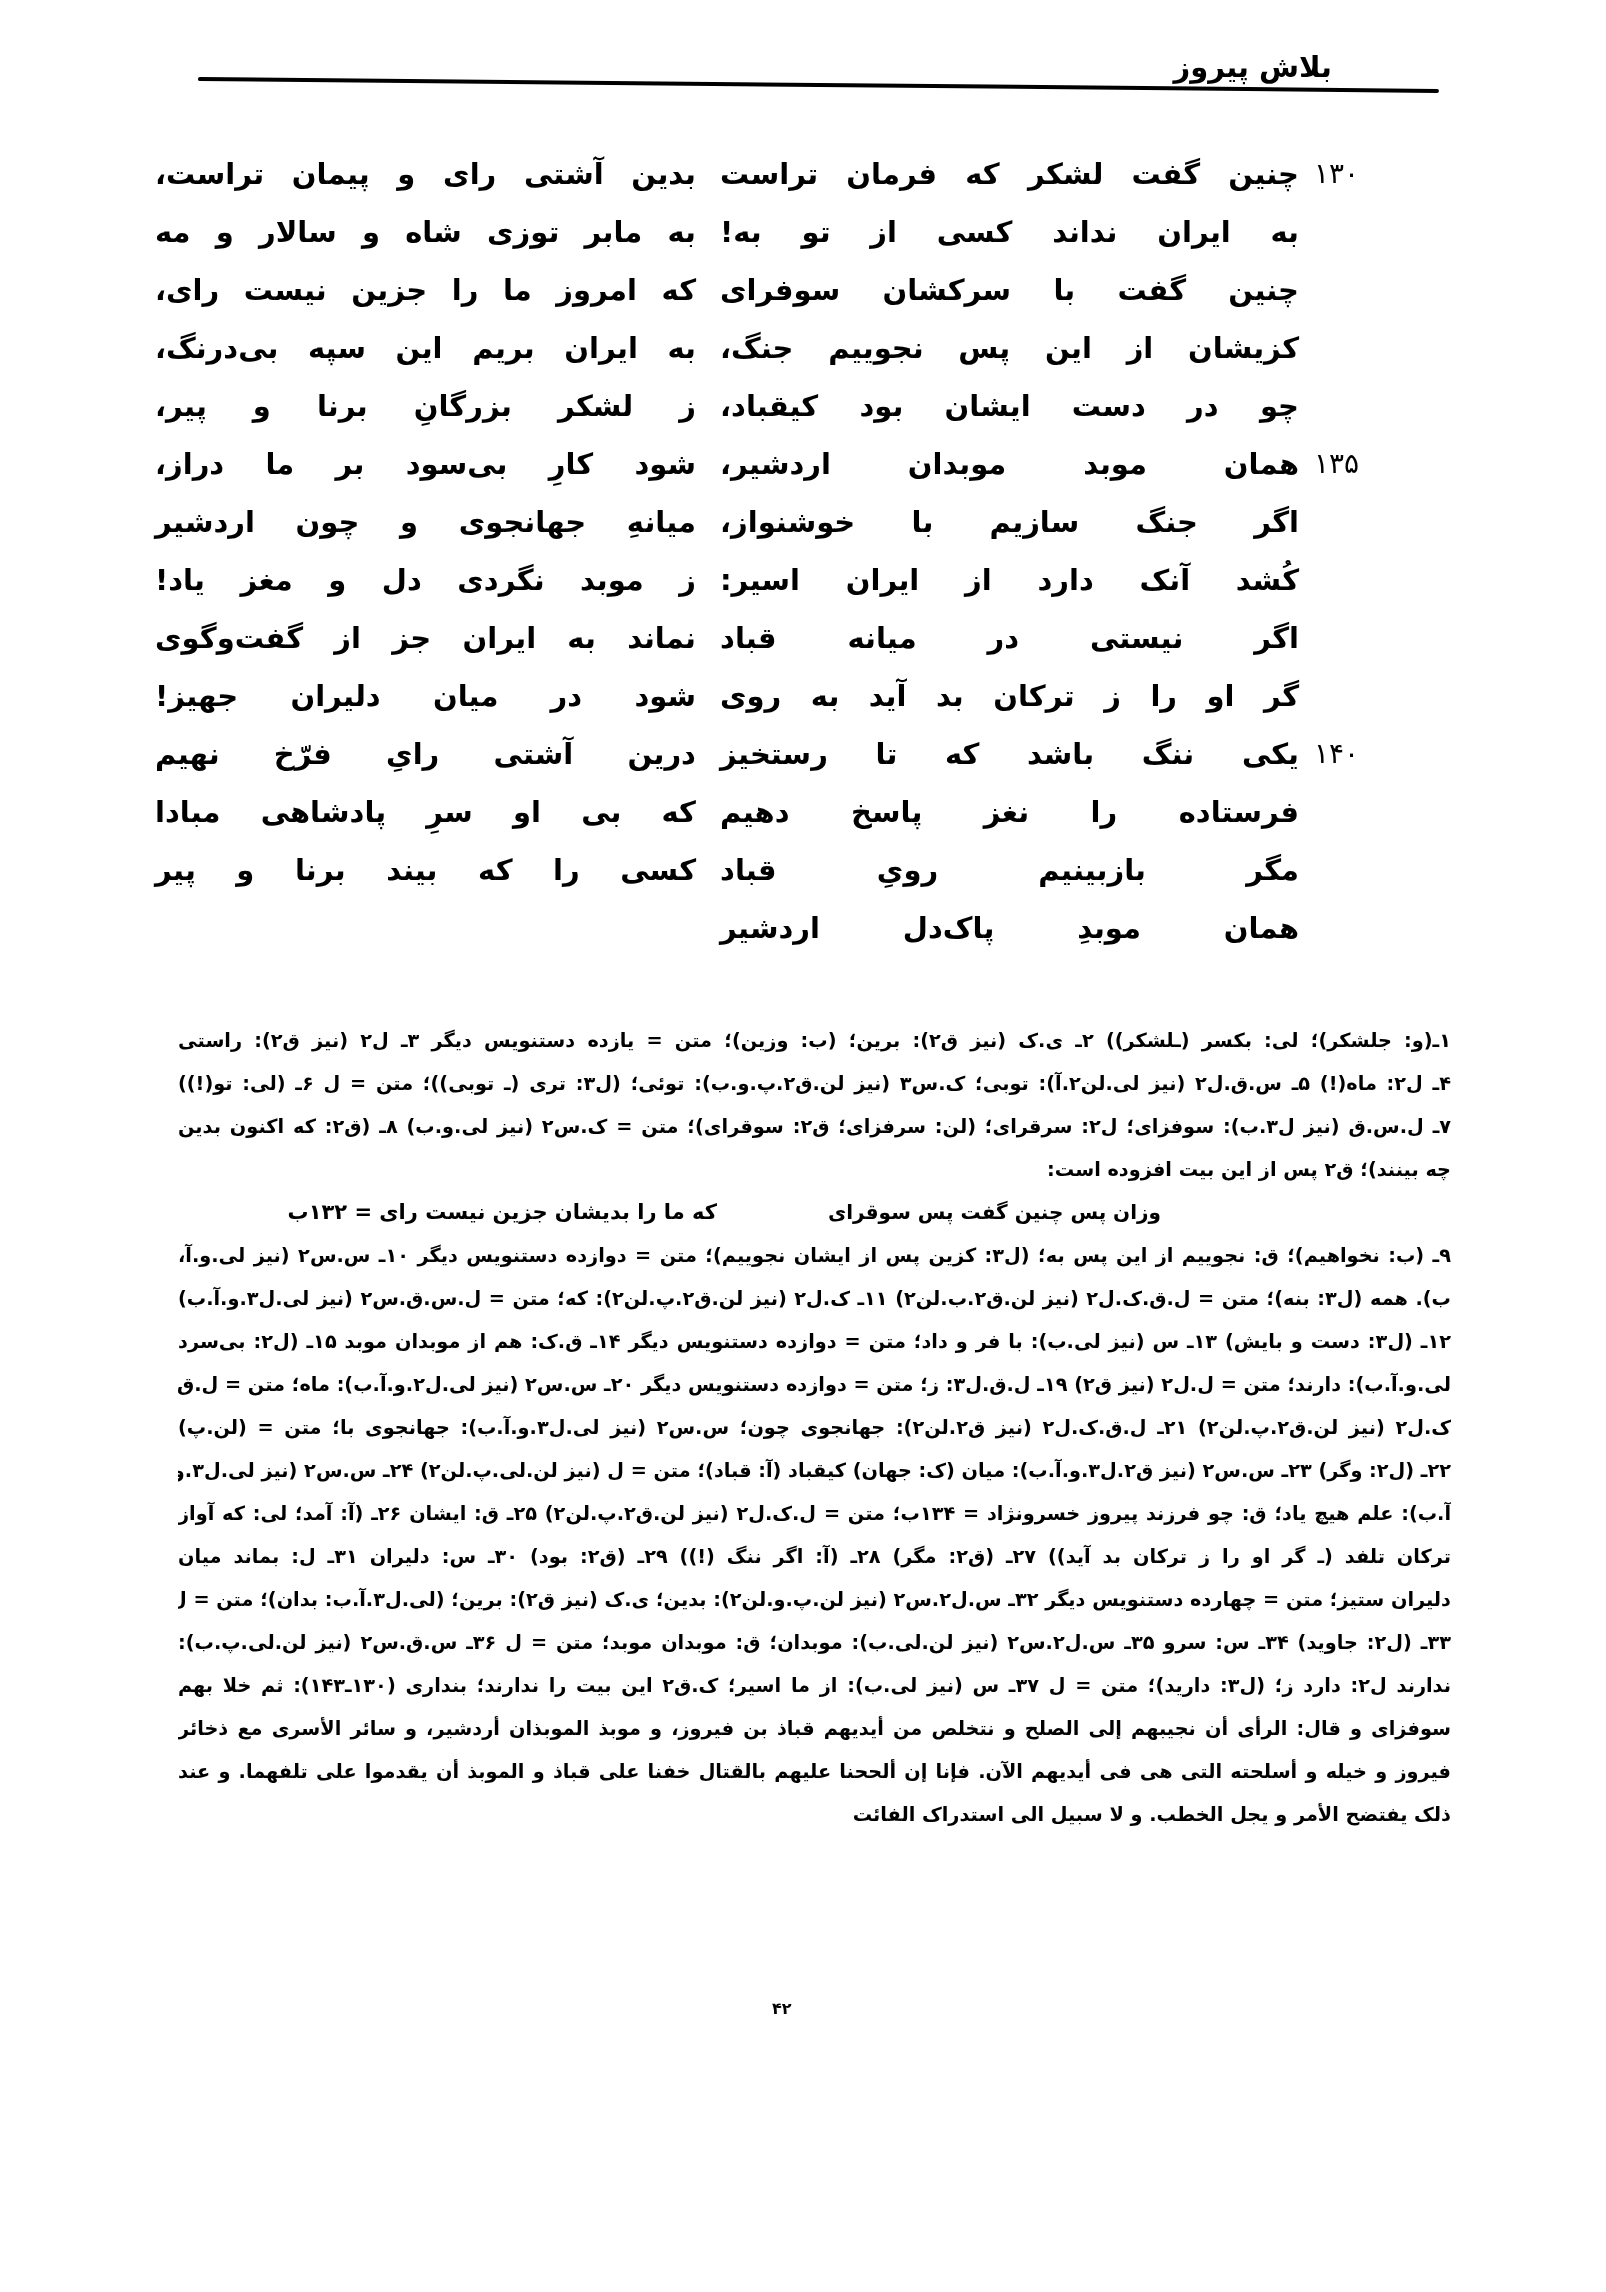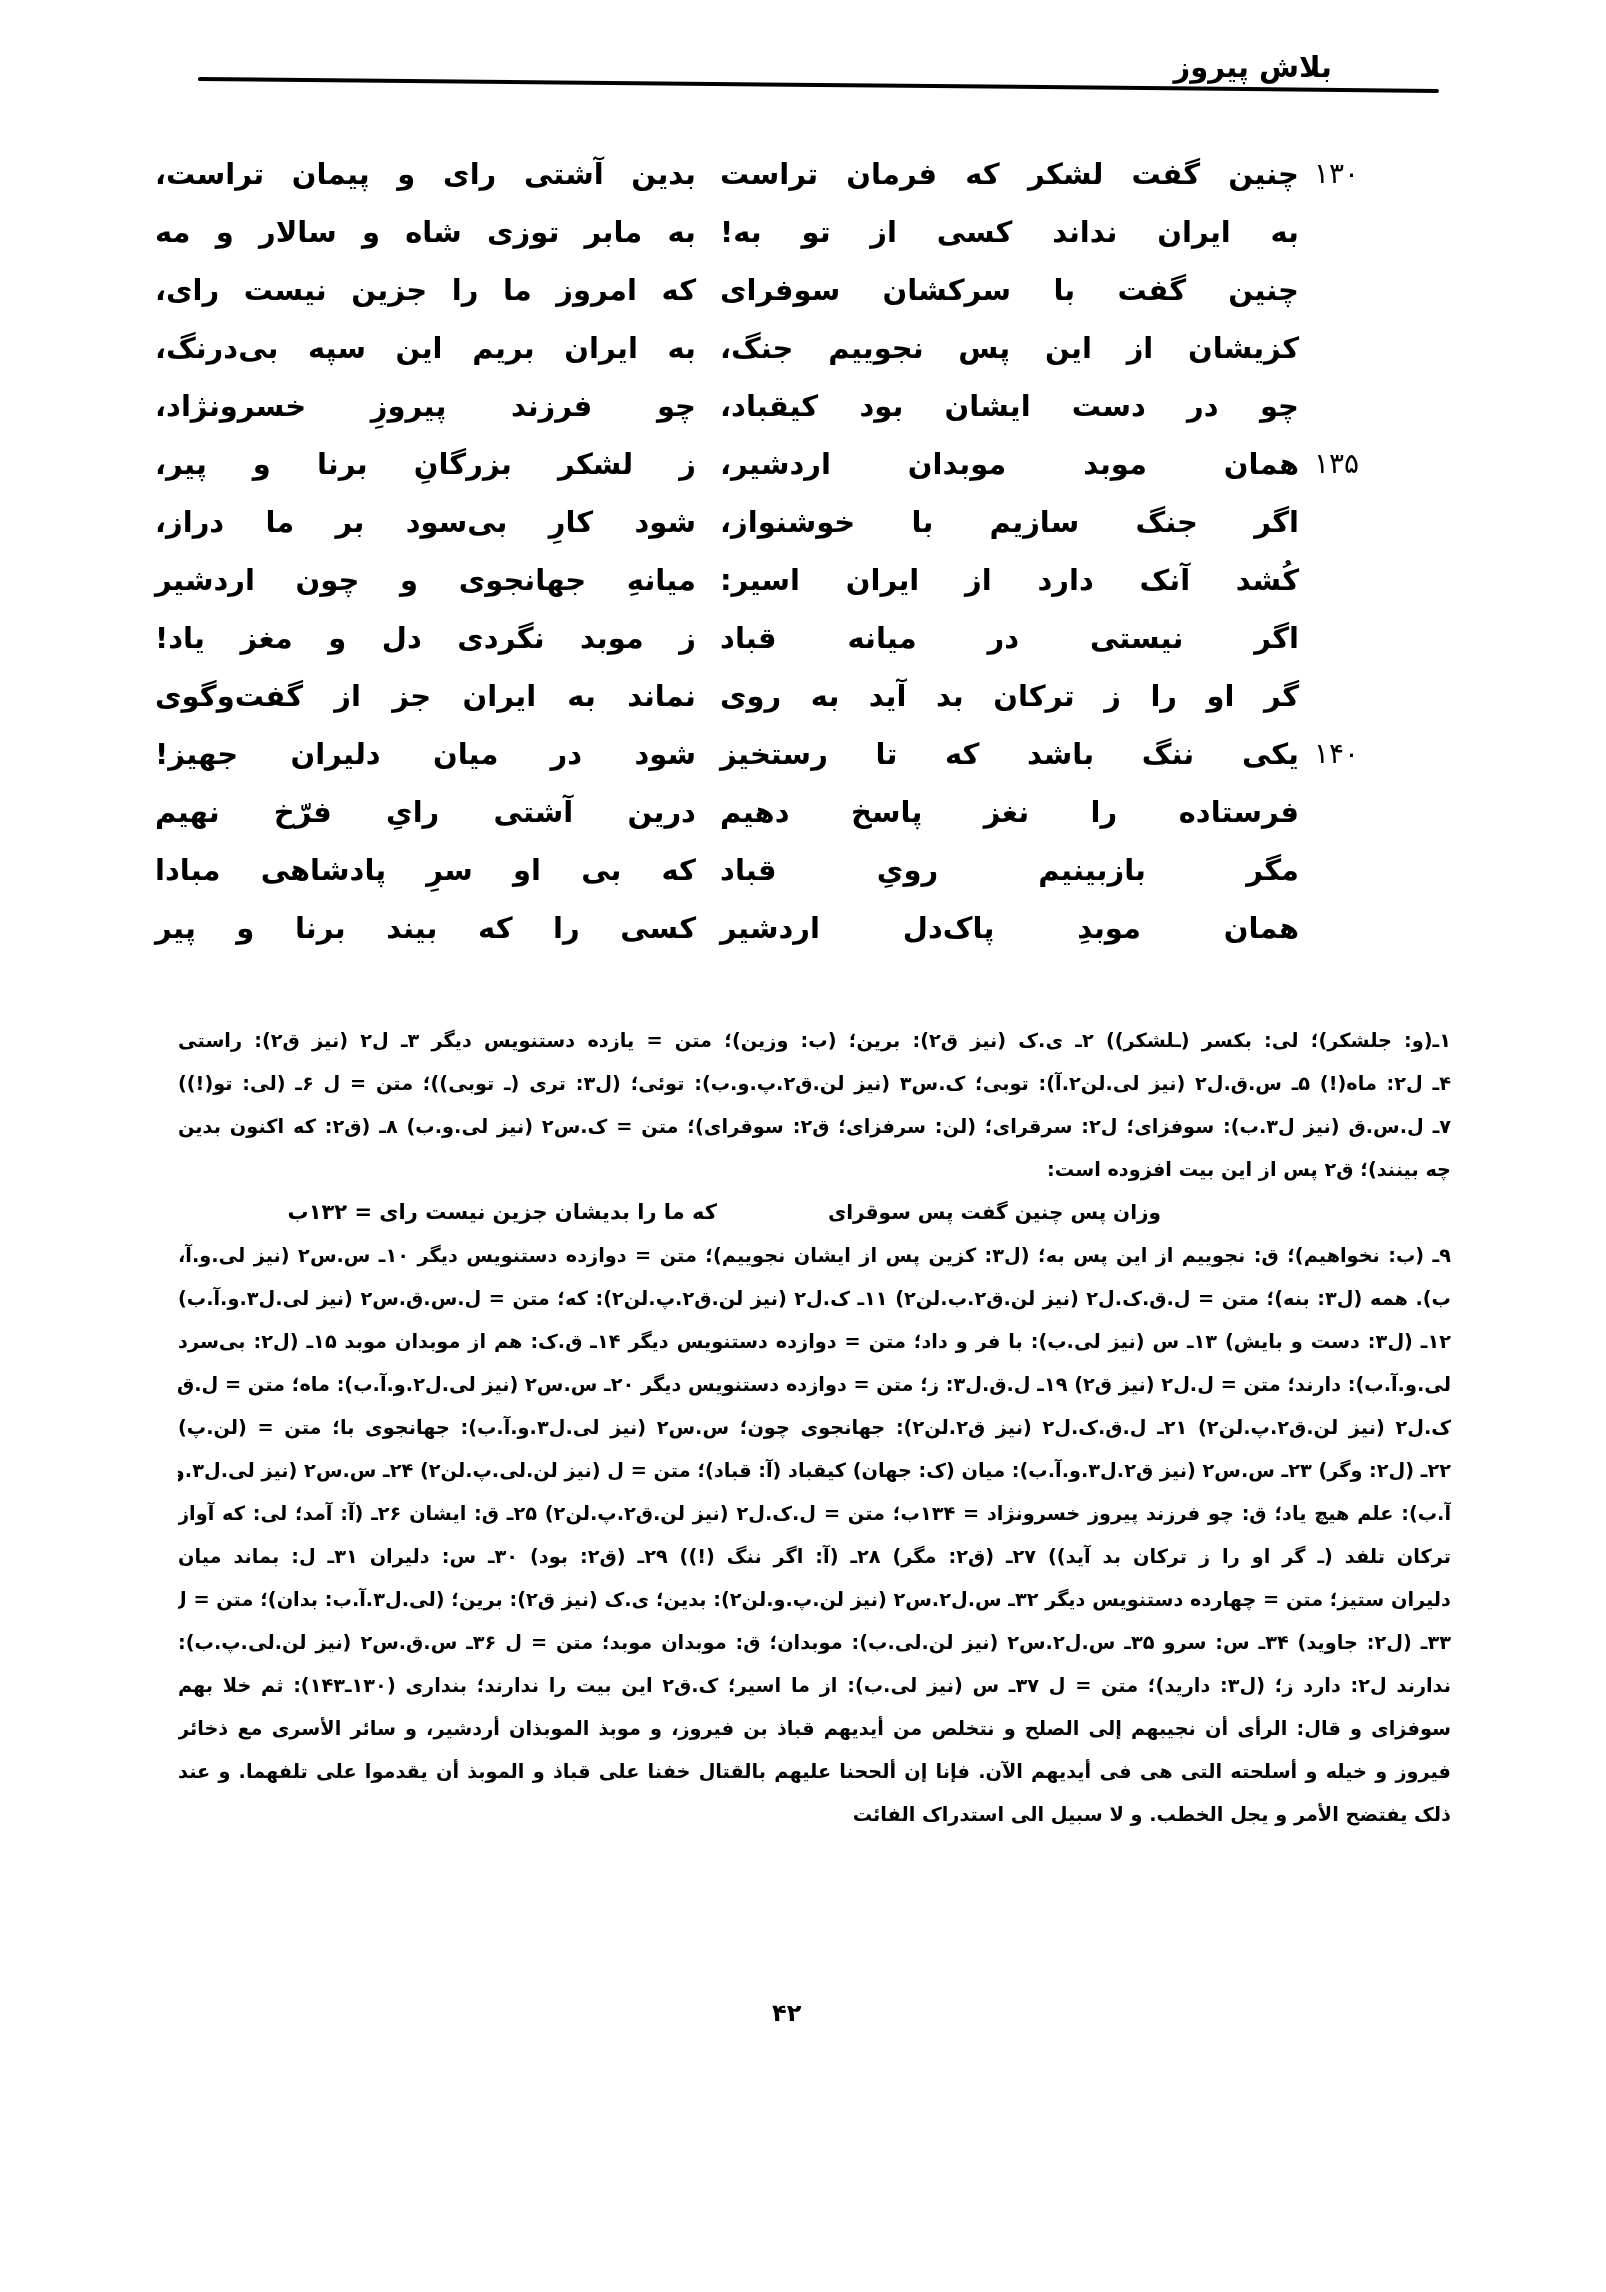--- a/index.html
+++ b/index.html
@@ -48,21 +48,21 @@
     text-align: justify; text-align-last: justify;
   }
   .fn-line.short { text-align-last: right; }
   .fn-quote {
     height: 43px; position: relative; white-space: nowrap;
   }
   .fn-quote .q-right { position: absolute; right: 290px; top: 0; font-size: 20px; }
   .fn-quote .q-left { position: absolute; right: 734px; top: 0; font-size: 21px; }
 
   .page-number {
-    position: absolute; left: 772px; top: 1999px; font-size: 24px; font-weight: bold;
+    position: absolute; left: 772px; top: 1999px; font-size: 16px; font-weight: bold;
     direction: rtl;
   }
 </style>
 </head>
 <body>
 
 <div class="page">
 
   <div class="running-title">بلاش پیروز</div>
   <div class="header-rule"></div>
@@ -122,23 +122,20 @@
     <div class="verse-line">
         <span class="text">به مابر توزی شاه و سالار و مه</span>
       </div>
     <div class="verse-line">
         <span class="text">که امروز ما را جزین نیست رای،</span>
       </div>
     <div class="verse-line">
         <span class="text">به ایران بریم این سپه بی‌درنگ،</span>
       </div>
     <div class="verse-line">
-        <span class="text">چو فرزند پیروزِ خسرونژاد،</span>
-      </div>
-    <div class="verse-line">
         <span class="text">ز لشکر بزرگانِ برنا و پیر،</span>
       </div>
     <div class="verse-line">
         <span class="text">شود کارِ بی‌سود بر ما دراز،</span>
       </div>
     <div class="verse-line">
         <span class="text">میانهِ جهانجوی و چون اردشیر</span>
       </div>
     <div class="verse-line">
         <span class="text">ز موبد نگردی دل و مغز یاد!</span>

